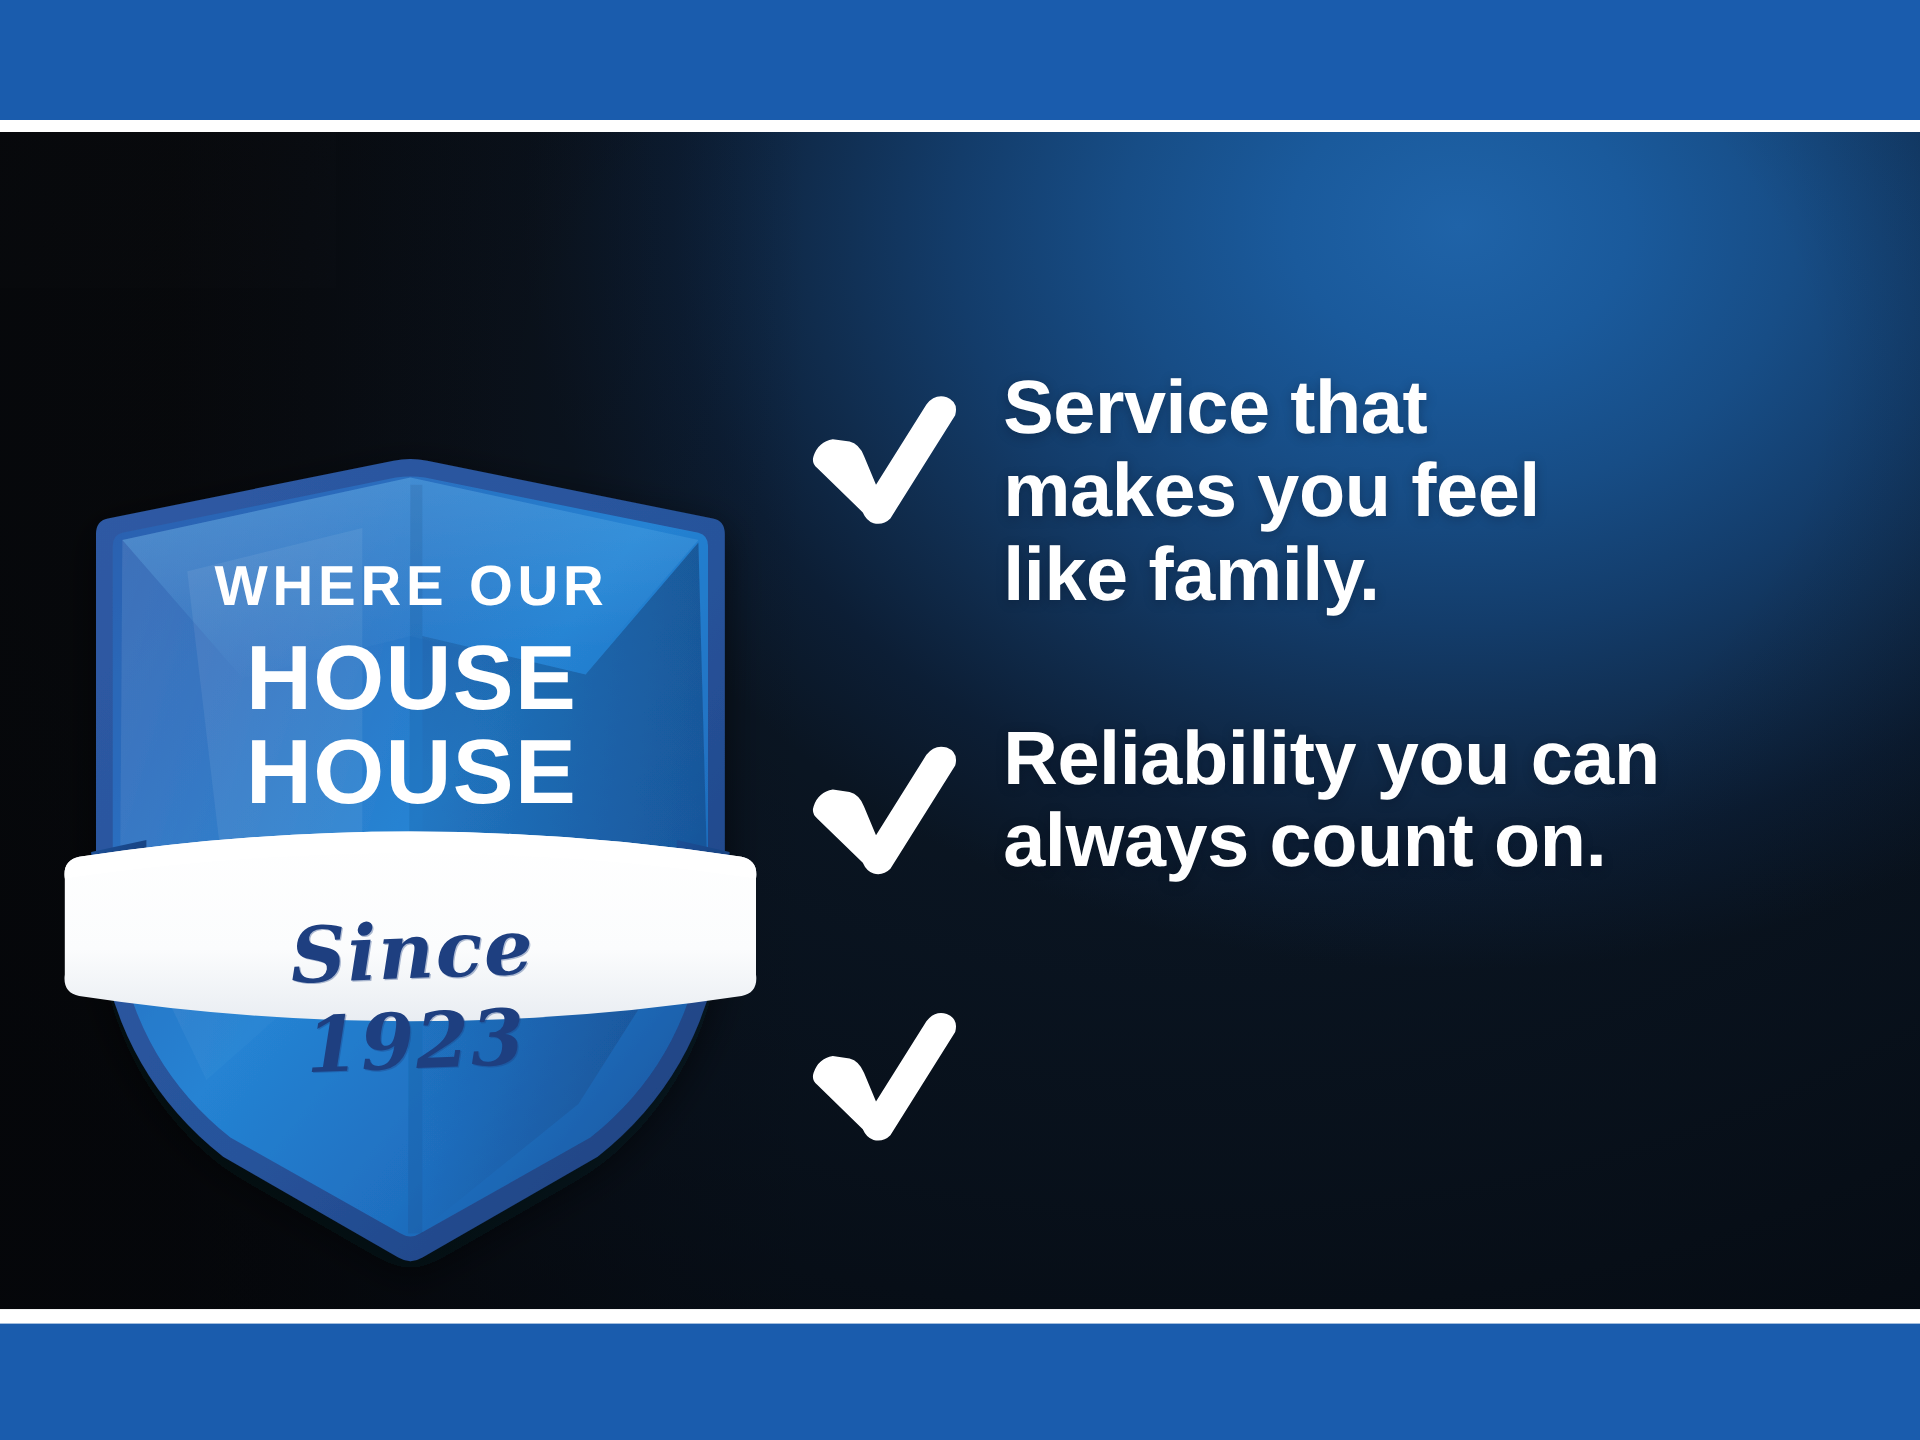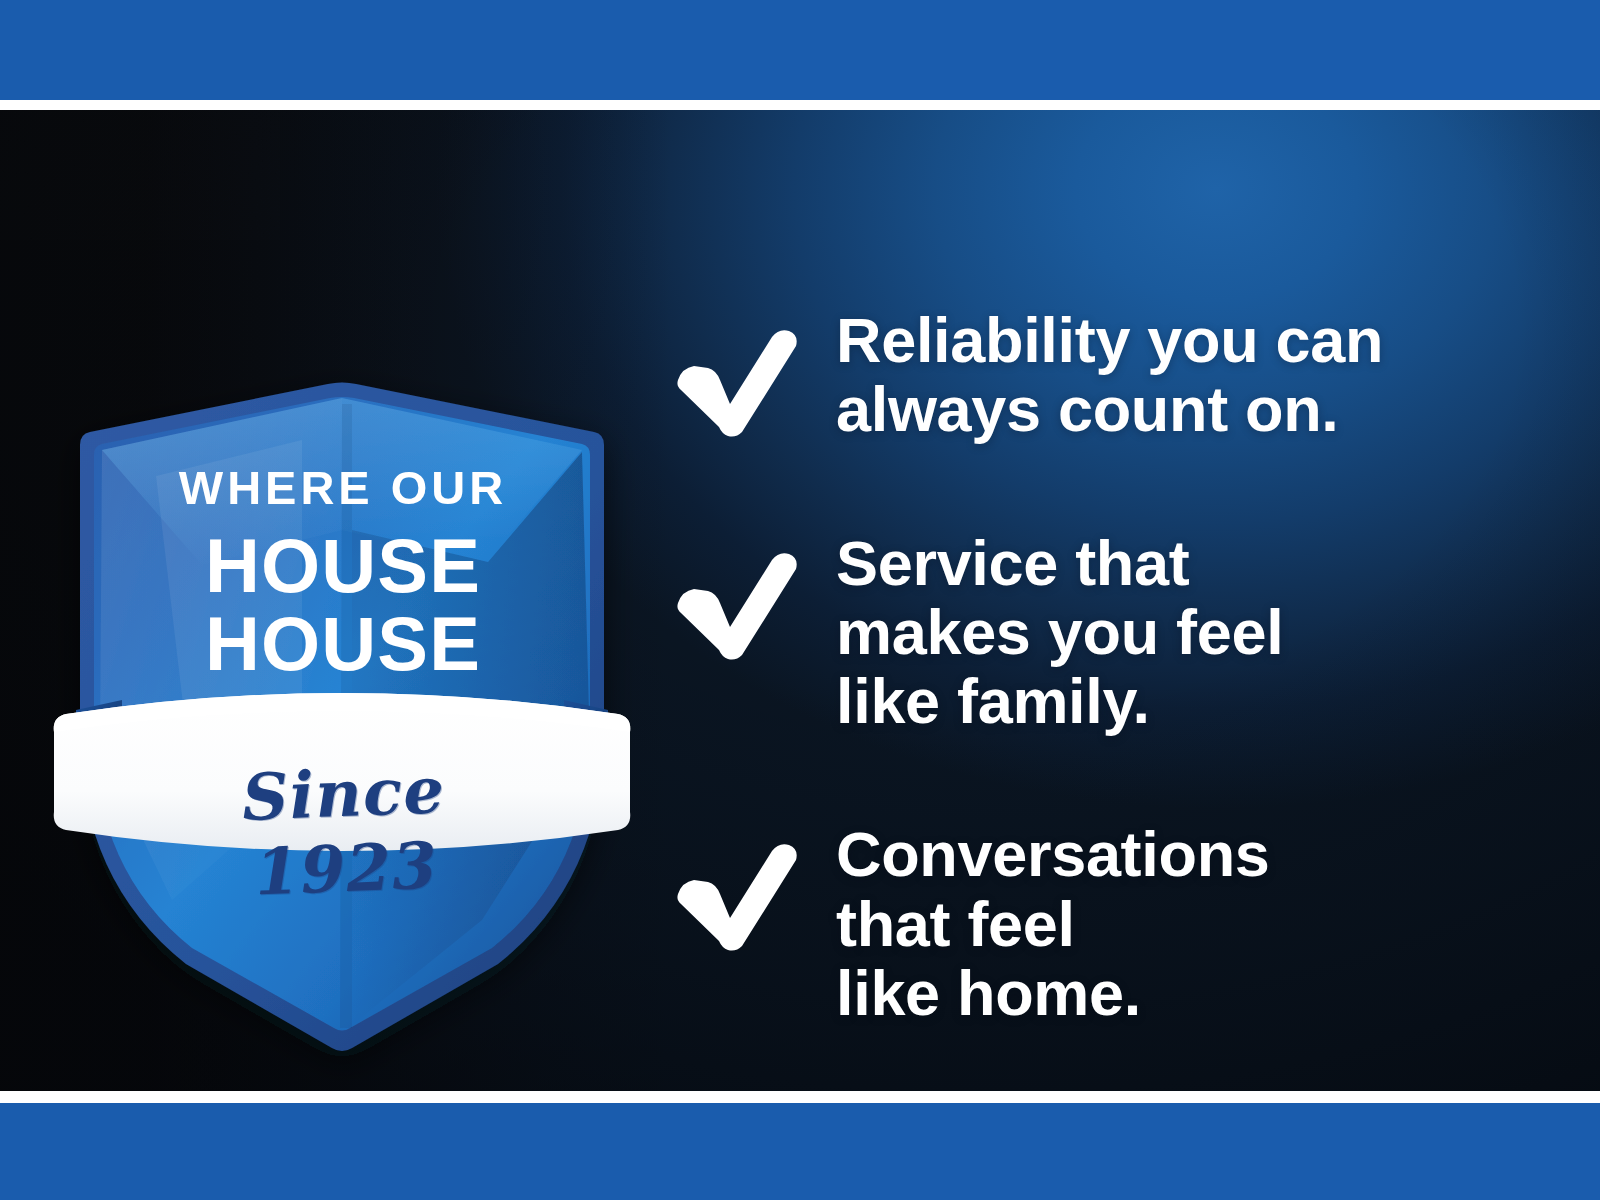--- a/index.html
+++ b/index.html
@@ -285,48 +285,45 @@
     <div class="bullets">
 
       <div class="bullet">
         <div class="check">
           <svg viewBox="0 0 128 110" xmlns="http://www.w3.org/2000/svg">
             <path d="M6 52 Q 10 40 22 38 L 36 40 Q 44 42 48 52 L 58 76 L 100 9
                      Q 107 0 117 3 Q 127 7 124 18 L 70 104 Q 64 110 56 108
                      Q 50 106 47 99 L 9 62 Q 4 58 6 52 Z" fill="#ffffff"></path>
           </svg>
         </div>
-        <div class="bullet-text">Reliability you can
-always count on.</div>
+        <div class="bullet-text">Service that
+makes you feel
+like family.</div>
       </div>
 
       <div class="bullet">
         <div class="check">
           <svg viewBox="0 0 128 110" xmlns="http://www.w3.org/2000/svg">
             <path d="M6 52 Q 10 40 22 38 L 36 40 Q 44 42 48 52 L 58 76 L 100 9
                      Q 107 0 117 3 Q 127 7 124 18 L 70 104 Q 64 110 56 108
                      Q 50 106 47 99 L 9 62 Q 4 58 6 52 Z" fill="#ffffff"></path>
           </svg>
         </div>
-        <div class="bullet-text">Service that
-makes you feel
-like family.</div>
+        <div class="bullet-text">Reliability you can
+always count on.</div>
       </div>
 
       <div class="bullet">
         <div class="check">
           <svg viewBox="0 0 128 110" xmlns="http://www.w3.org/2000/svg">
             <path d="M6 52 Q 10 40 22 38 L 36 40 Q 44 42 48 52 L 58 76 L 100 9
                      Q 107 0 117 3 Q 127 7 124 18 L 70 104 Q 64 110 56 108
                      Q 50 106 47 99 L 9 62 Q 4 58 6 52 Z" fill="#ffffff"></path>
           </svg>
         </div>
-        <div class="bullet-text">Conversations
-that feel
-like home.</div>
       </div>
 
     </div>
   </div>
 
   <div class="gap-bottom"></div>
   <div class="bar-bottom"></div>
 
 </div>
 

